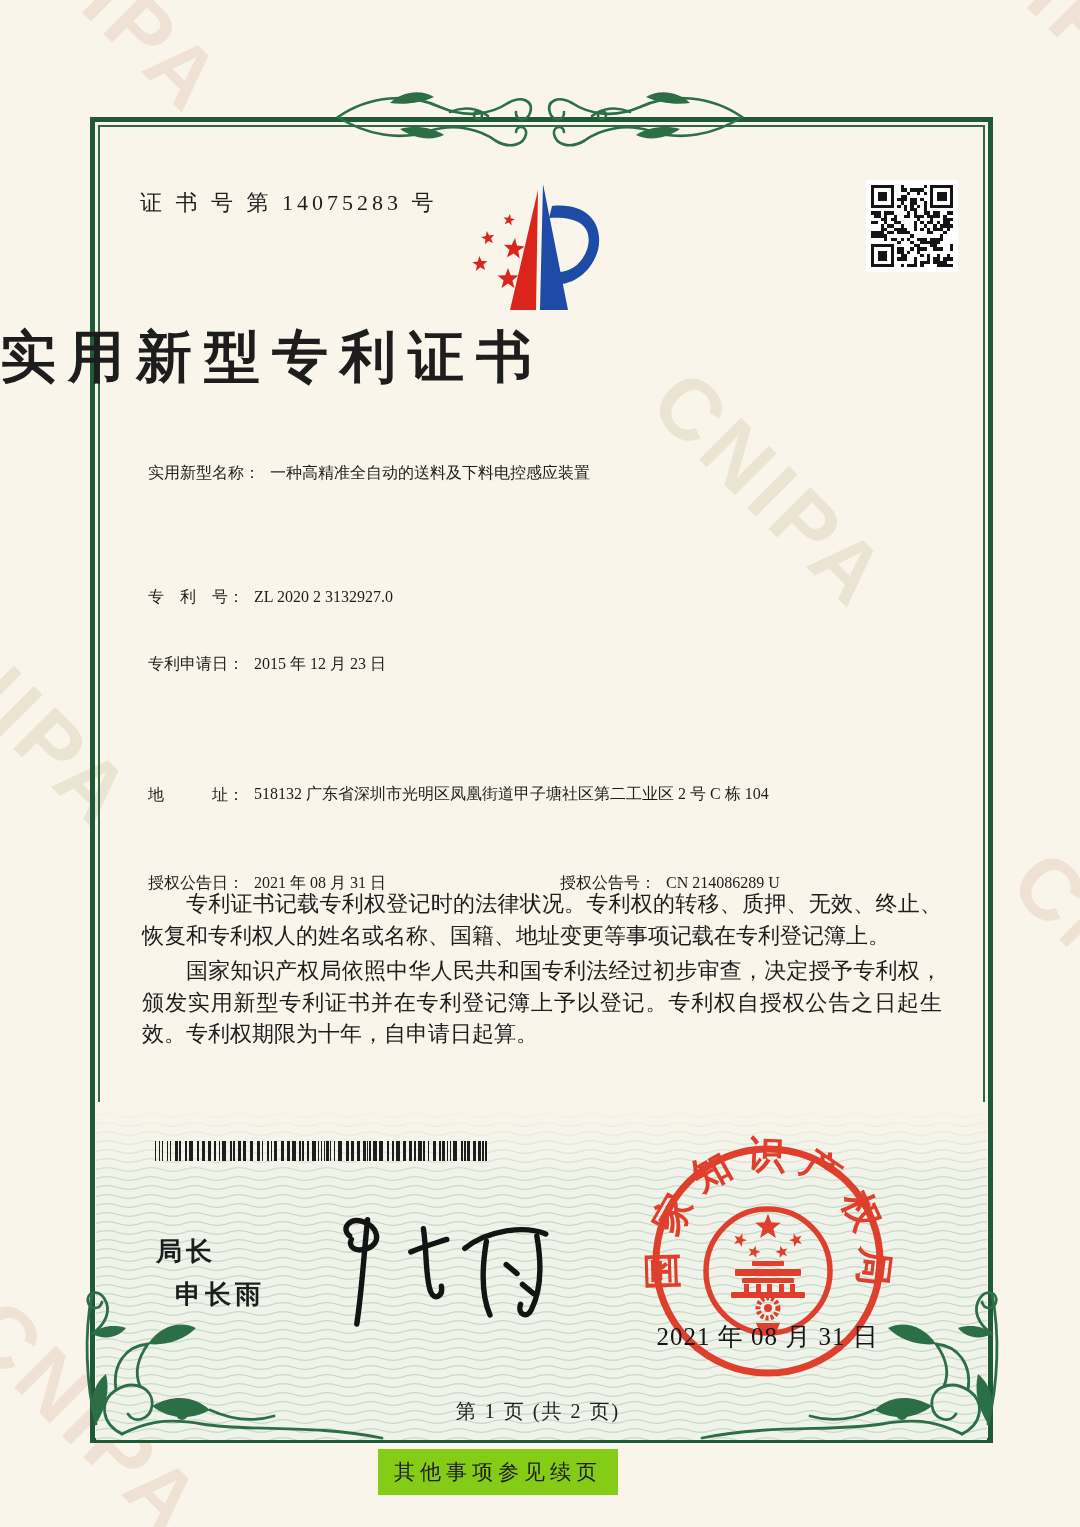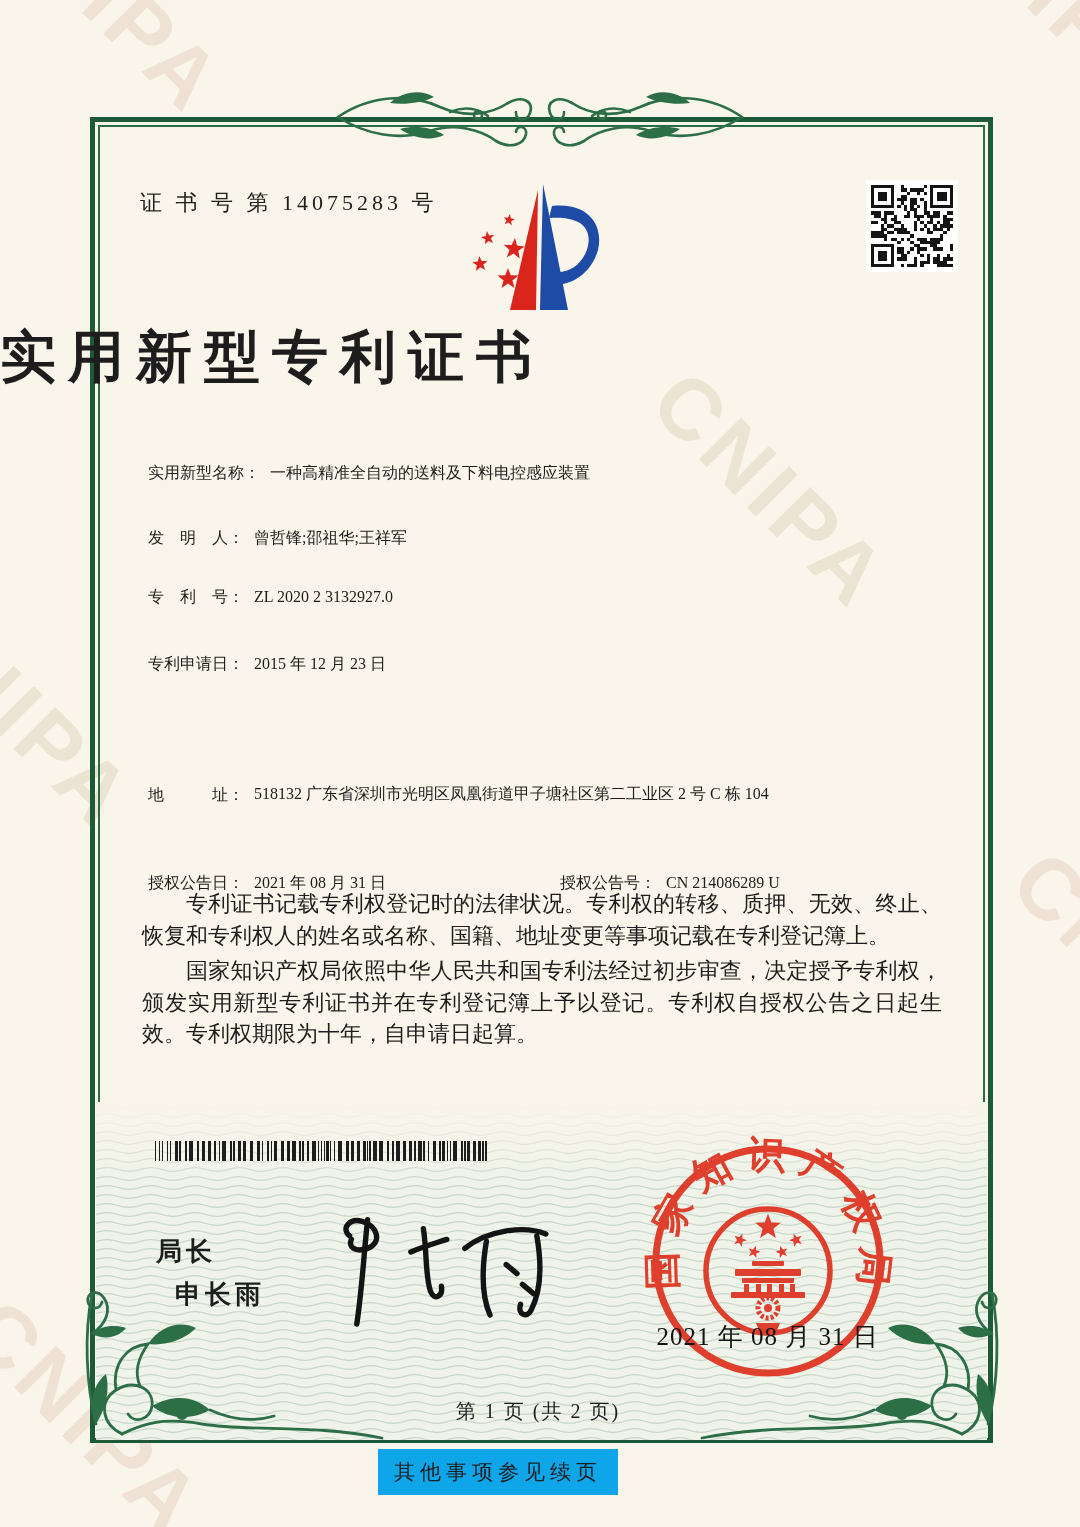--- a/index.html
+++ b/index.html
@@ -24,21 +24,21 @@
   .wavefade{position:absolute;left:96px;top:1102px;width:891px;height:85px;
             background:linear-gradient(#faf5ea,rgba(250,245,234,0));}
   .barcode{position:absolute;left:155px;top:1141px;}
   .director-title{position:absolute;left:156px;top:1234px;font:600 26px "Liberation Sans","DejaVu Sans",sans-serif;letter-spacing:4px;}
   .director-name{position:absolute;left:156px;top:1277px;font:600 26px "Liberation Sans","DejaVu Sans",sans-serif;letter-spacing:4px;margin-left:19px;}
   .sig{position:absolute;left:305px;top:1198px;}
   .seal{position:absolute;left:640px;top:1134px;opacity:.95;}
   .seal-date{position:absolute;left:655px;top:1320px;width:225px;text-align:center;
              font-size:25px;letter-spacing:1px;color:#141414;}
   .page-no{position:absolute;left:0;top:1398px;width:1076px;text-align:center;font-size:20px;letter-spacing:2px;}
-  .cont-box{position:absolute;left:378px;top:1449px;width:240px;height:46px;background:#0ea5e9;
+  .cont-box{position:absolute;left:378px;top:1449px;width:240px;height:46px;background:#84cc16;
             text-align:center;line-height:46px;font-size:21px;letter-spacing:5px;}
   .orn{position:absolute;}
   svg{display:block;}
 </style>
 </head>
 <body>
 
 <div class="page">
 
   <div class="wm" style="left:-40px;top:-55px;">CNIPA</div>
@@ -322,23 +322,20 @@
         <rect x="1" y="19" width="5" height="5" fill="#fff"></rect>
         <rect x="2" y="20" width="3" height="3"></rect>
       </g>
   </svg>
 
   <div class="title">实用新型专利证书</div>
 
   <div class="frow" style="top:456px;">
     <span class="f-label">实用新型名称：</span><span class="f-value">一种高精准全自动的送料及下料电控感应装置</span>
   </div>
-  <div class="frow" style="top:521px;">
-    <span class="f-label">发　明　人：</span><span class="f-value">曾哲锋;邵祖华;王祥军</span>
-  </div>
   <div class="frow" style="top:580px;">
     <span class="f-label">专　利　号：</span><span class="f-value">ZL 2020 2 3132927.0</span>
   </div>
   <div class="frow" style="top:647px;">
     <span class="f-label">专利申请日：</span><span class="f-value">2015 年 12 月 23 日</span>
   </div>
   <div class="frow" style="top:778px;">
     <span class="f-label">地　　　址：</span><span class="f-value wrap">518132 广东省深圳市光明区凤凰街道甲子塘社区第二工业区 2 号 C 栋 104</span>
   </div>
   <div class="frow" style="top:842px;margin-top:24px;">

